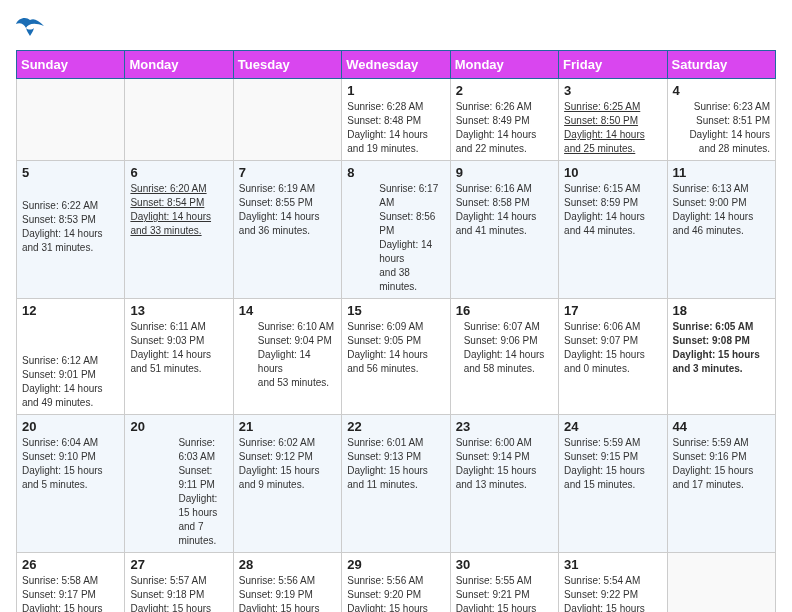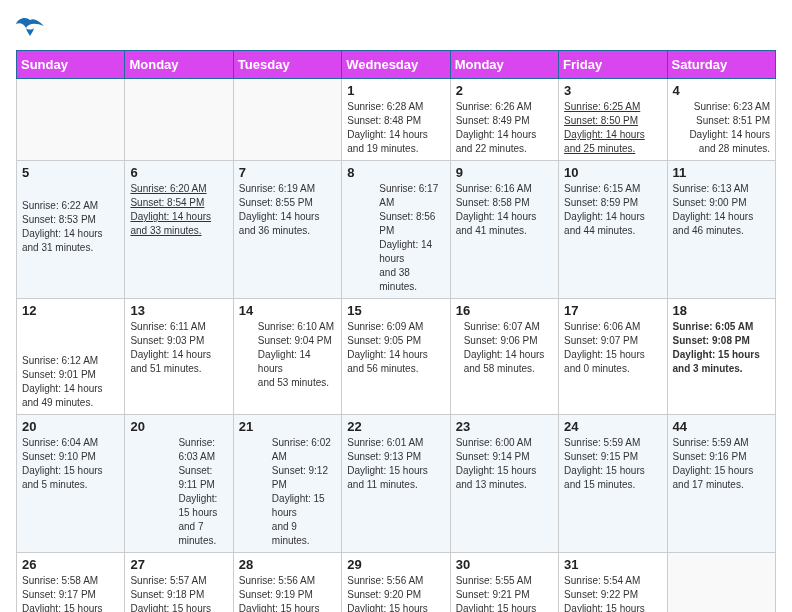--- a/index.html
+++ b/index.html
@@ -246,21 +246,21 @@
         </td>
         <td>
           <div class="day-num">20</div>
           <div class="day-info" style="white-space: pre-line; margin-left: 48px;">Sunrise: 6:03 AM
 Sunset: 9:11 PM
 Daylight: 15 hours
 and 7 minutes.</div>
         </td>
         <td>
           <div class="day-num">21</div>
-          <div class="day-info" style="white-space: pre-line; margin-left: 33px;">Sunrise: 6:02 AM
+          <div class="day-info" style="white-space: pre-line;">Sunrise: 6:02 AM
 Sunset: 9:12 PM
 Daylight: 15 hours
 and 9 minutes.</div>
         </td>
         <td>
           <div class="day-num">22</div>
           <div class="day-info" style="white-space: pre-line;">Sunrise: 6:01 AM
 Sunset: 9:13 PM
 Daylight: 15 hours
 and 11 minutes.</div>

